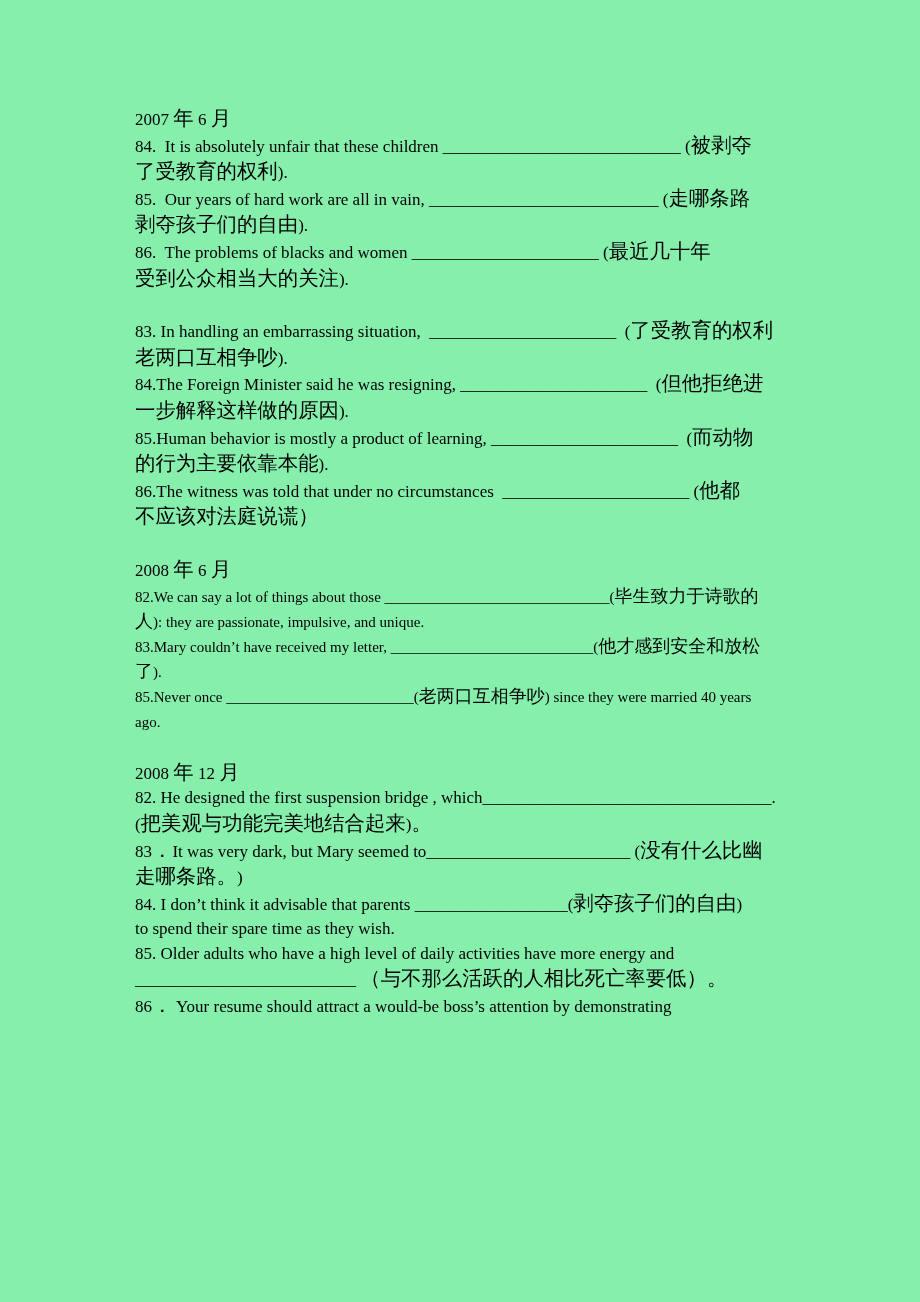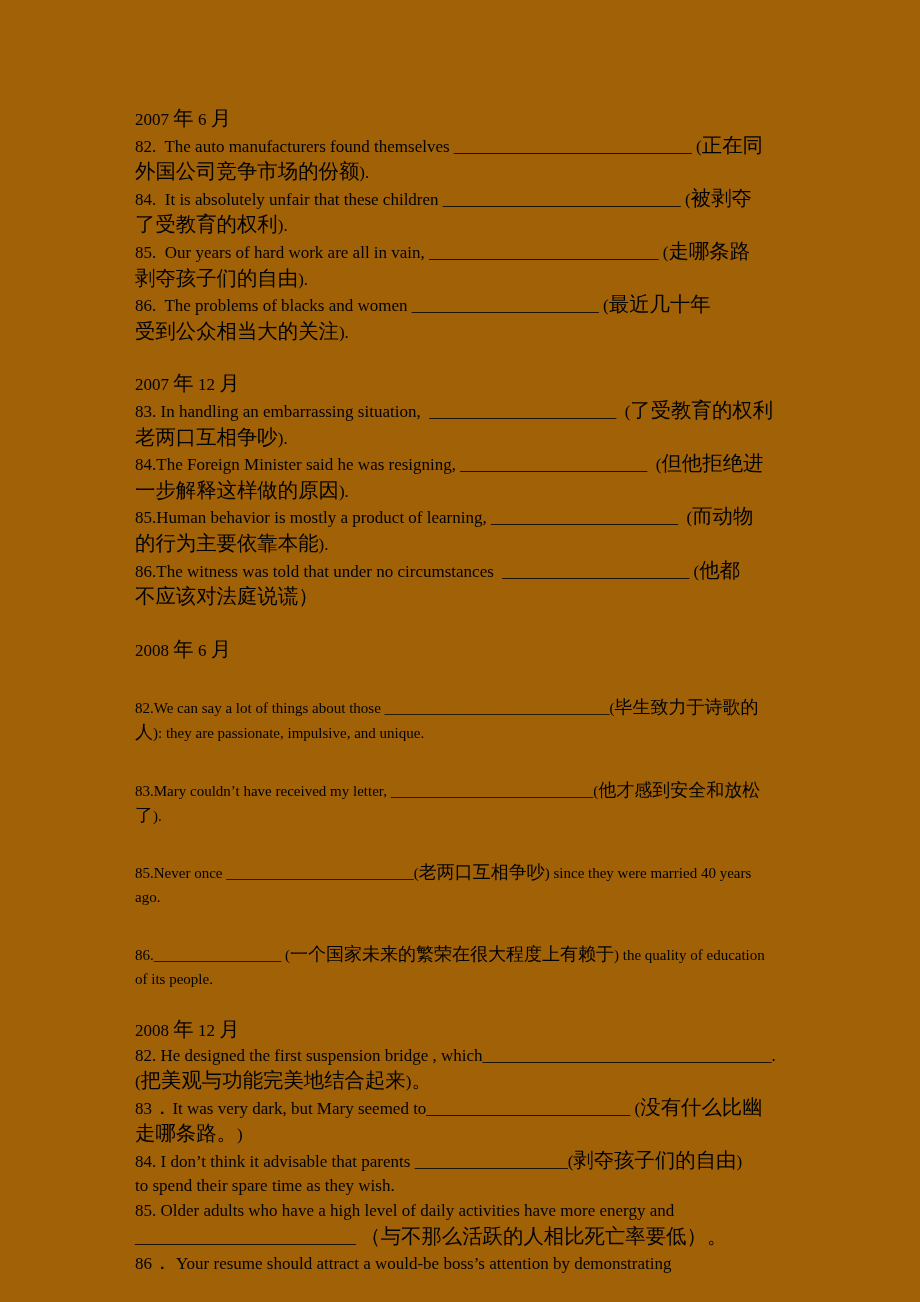--- a/index.html
+++ b/index.html
@@ -10,21 +10,21 @@
   body {
     width: 920px;
     height: 1302px;
     overflow: hidden;
   }
   .page {
     box-sizing: border-box;
     width: 920px;
     height: 1302px;
     padding: 106px 50px 0 135px;
-    background: #a16207;
+    background: #86efac;
     color: #000000;
     font-family: "Liberation Serif", "DejaVu Serif", serif;
   }
   .sec {
     margin: 0 0 26px 0;
   }
   .sec p {
     margin: 0;
     max-width: 718px;
     white-space: pre-wrap;
@@ -34,66 +34,60 @@
     color: #000000;
   }
   
   .cjk {
     font-size: 1.2em;
   }
   
   .sec-small p.item {
     font-size: 15px;
     line-height: 24.2px;
-    margin-top: 32px;
   }
   .sec p.heading {
     font-size: 17px;
     line-height: 24.6px;
   }
 </style>
 </head>
 <body>
 
 <div class="page">
 
   <section class="sec">
     <p class="heading">2007 <span class="cjk">年</span> 6 <span class="cjk">月</span></p>
-    <p class="item">82.  The auto manufacturers found themselves ____________________________ (<span class="cjk">正在同</span>
-<span class="cjk">外国公司竞争市场的份额</span>).</p>
     <p class="item">84.  It is absolutely unfair that these children ____________________________ (<span class="cjk">被剥夺</span>
 <span class="cjk">了受教育的权利</span>).</p>
     <p class="item">85.  Our years of hard work are all in vain, ___________________________ (<span class="cjk">走哪条路</span>
 <span class="cjk">剥夺孩子们的自由</span>).</p>
     <p class="item">86.  The problems of blacks and women ______________________ (<span class="cjk">最近几十年</span>
 <span class="cjk">受到公众相当大的关注</span>).</p>
   </section>
 
   <section class="sec">
-    <p class="heading">2007 <span class="cjk">年</span> 12 <span class="cjk">月</span></p>
     <p class="item">83. In handling an embarrassing situation,  ______________________  (<span class="cjk">了受教育的权利</span>
 <span class="cjk">老两口互相争吵</span>).</p>
     <p class="item">84.The Foreign Minister said he was resigning, ______________________  (<span class="cjk">但他拒绝进</span>
 <span class="cjk">一步解释这样做的原因</span>).</p>
     <p class="item">85.Human behavior is mostly a product of learning, ______________________  (<span class="cjk">而动物</span>
 <span class="cjk">的行为主要依靠本能</span>).</p>
     <p class="item">86.The witness was told that under no circumstances  ______________________ (<span class="cjk">他都</span>
 <span class="cjk">不应该对法庭说谎）</span></p>
   </section>
 
   <section class="sec sec-small">
     <p class="heading">2008 <span class="cjk">年</span> 6 <span class="cjk">月</span></p>
     <p class="item">82.We can say a lot of things about those ______________________________(<span class="cjk">毕生致力于诗歌的</span>
 <span class="cjk">人</span>): they are passionate, impulsive, and unique.</p>
     <p class="item">83.Mary couldn’t have received my letter, ___________________________(<span class="cjk">他才感到安全和放松</span>
 <span class="cjk">了</span>).</p>
     <p class="item">85.Never once _________________________(<span class="cjk">老两口互相争吵</span>) since they were married 40 years
 ago.</p>
-    <p class="item">86._________________ (<span class="cjk">一个国家未来的繁荣在很大程度上有赖于</span>) the quality of education
-of its people.</p>
   </section>
 
   <section class="sec">
     <p class="heading">2008 <span class="cjk">年</span> 12 <span class="cjk">月</span></p>
     <p class="item">82. He designed the first suspension bridge , which__________________________________.
 (<span class="cjk">把美观与功能完美地结合起来</span>)<span class="cjk">。</span></p>
     <p class="item">83<span class="cjk">．</span>It was very dark, but Mary seemed to________________________ (<span class="cjk">没有什么比幽</span>
 <span class="cjk">走哪条路。</span>)</p>
     <p class="item">84. I don’t think it advisable that parents __________________(<span class="cjk">剥夺孩子们的自由</span>)
 to spend their spare time as they wish.</p>

